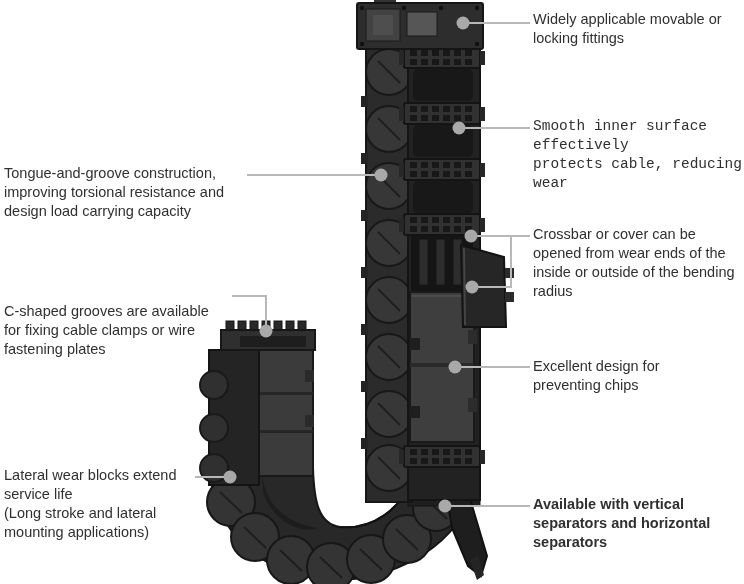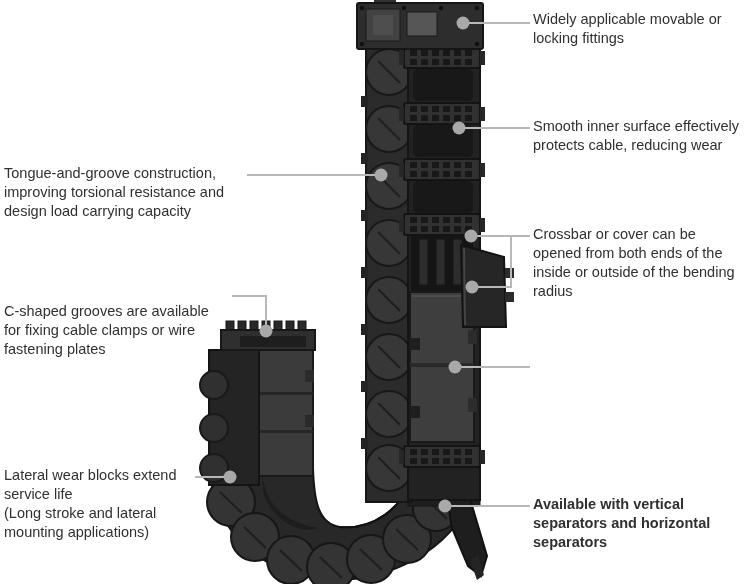--- a/index.html
+++ b/index.html
@@ -23,21 +23,21 @@
     color: #303030;
     white-space: pre-line;
     letter-spacing: 0px;
   }
   .callout.left-col  { text-align: left; }
   .callout.right-col { text-align: left; }
   #callout-tongue    { left: 4px;   top: 164px; width: 256px; }
   #callout-cshape    { left: 4px;   top: 286px; width: 244px; margin-top: 16px; }
   #callout-lateral   { left: 4px;   top: 466px; width: 238px; }
   #callout-fittings  { left: 533px; top: 10px;  width: 211px; }
-  #callout-smooth    { left: 533px; top: 117px; width: 211px; }
+  #callout-smooth    { left: 533px; top: 117px; width: 211px; font-family: Liberation Mono, monospace; }
   #callout-crossbar  { left: 533px; top: 225px; width: 211px; }
   #callout-chips     { left: 533px; top: 357px; width: 205px; }
   #callout-separator { left: 533px; top: 495px; width: 205px; font-weight: bold; }
 </style>
 </head>
 <body>
 
 <div id="canvas">
 
   <svg id="chain-svg" viewBox="0 0 744 584" xmlns="http://www.w3.org/2000/svg">
@@ -322,21 +322,23 @@
 
   <div id="callout-lateral" class="callout left-col">Lateral wear blocks extend
 service life
 (Long stroke and lateral
 mounting applications)</div>
 
   <div id="callout-smooth" class="callout right-col">Smooth inner surface effectively
 protects cable, reducing wear</div>
 
   <div id="callout-crossbar" class="callout right-col">Crossbar or cover can be
-opened from both ends of the
+opened from wear ends of the
 inside or outside of the bending
 radius</div>
 
+  <div id="callout-chips" class="callout right-col">Excellent design for
+preventing chips</div>
 
   <div id="callout-separator" class="callout right-col">Available with vertical
 separators and horizontal
 separators</div>
 </div>
 
 </body></html>

